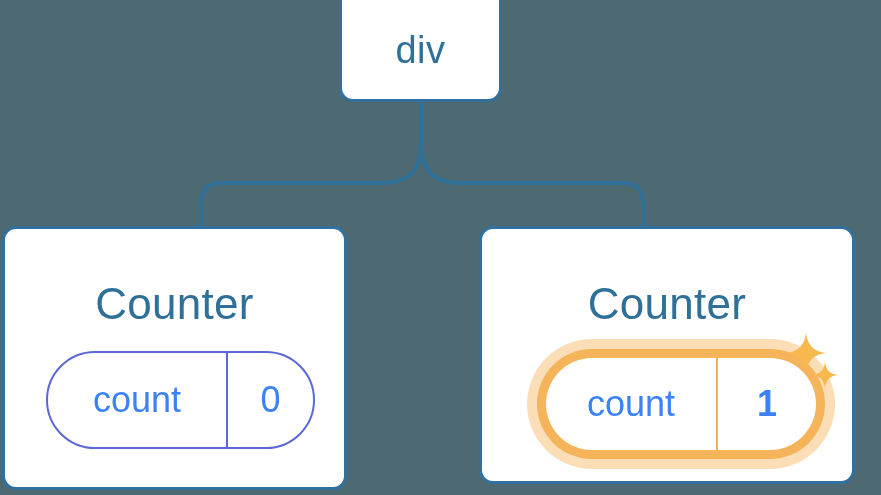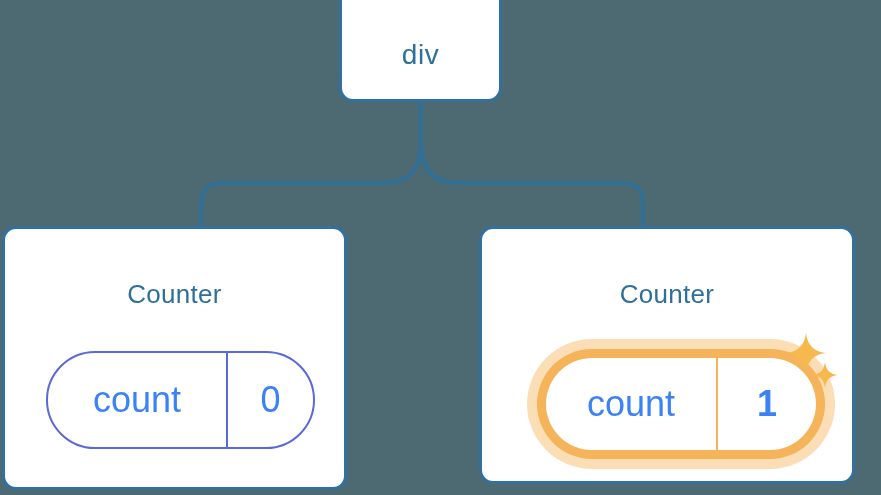--- a/index.html
+++ b/index.html
@@ -46,21 +46,21 @@
     width: 163px;
     height: 120px;
     border-radius: 14px;
     display: flex;
     align-items: flex-end;
     justify-content: center;
     padding-bottom: 18px;
   }
 
   .node-div-label {
-    font-size: 28px;
+    font-size: 38px;
     color: #2f7099;
     letter-spacing: 0.5px;
     line-height: 1;
     transform: translateY(-12px);
   }
 
   #node-counter-left {
     left: 2px;
     top: 226px;
     width: 345px;
@@ -72,21 +72,21 @@
     top: 226px;
     width: 376px;
     height: 258px;
   }
 
   .node-title {
     position: absolute;
     left: 0;
     width: 100%;
     text-align: center;
-    font-size: 26px;
+    font-size: 44px;
     color: #2f7099;
     letter-spacing: 0.3px;
   }
 
   #node-counter-left .node-title { top: 50px; }
   #node-counter-right .node-title { top: 50px; }
 
   
   .pill-wrap {
     position: absolute;

